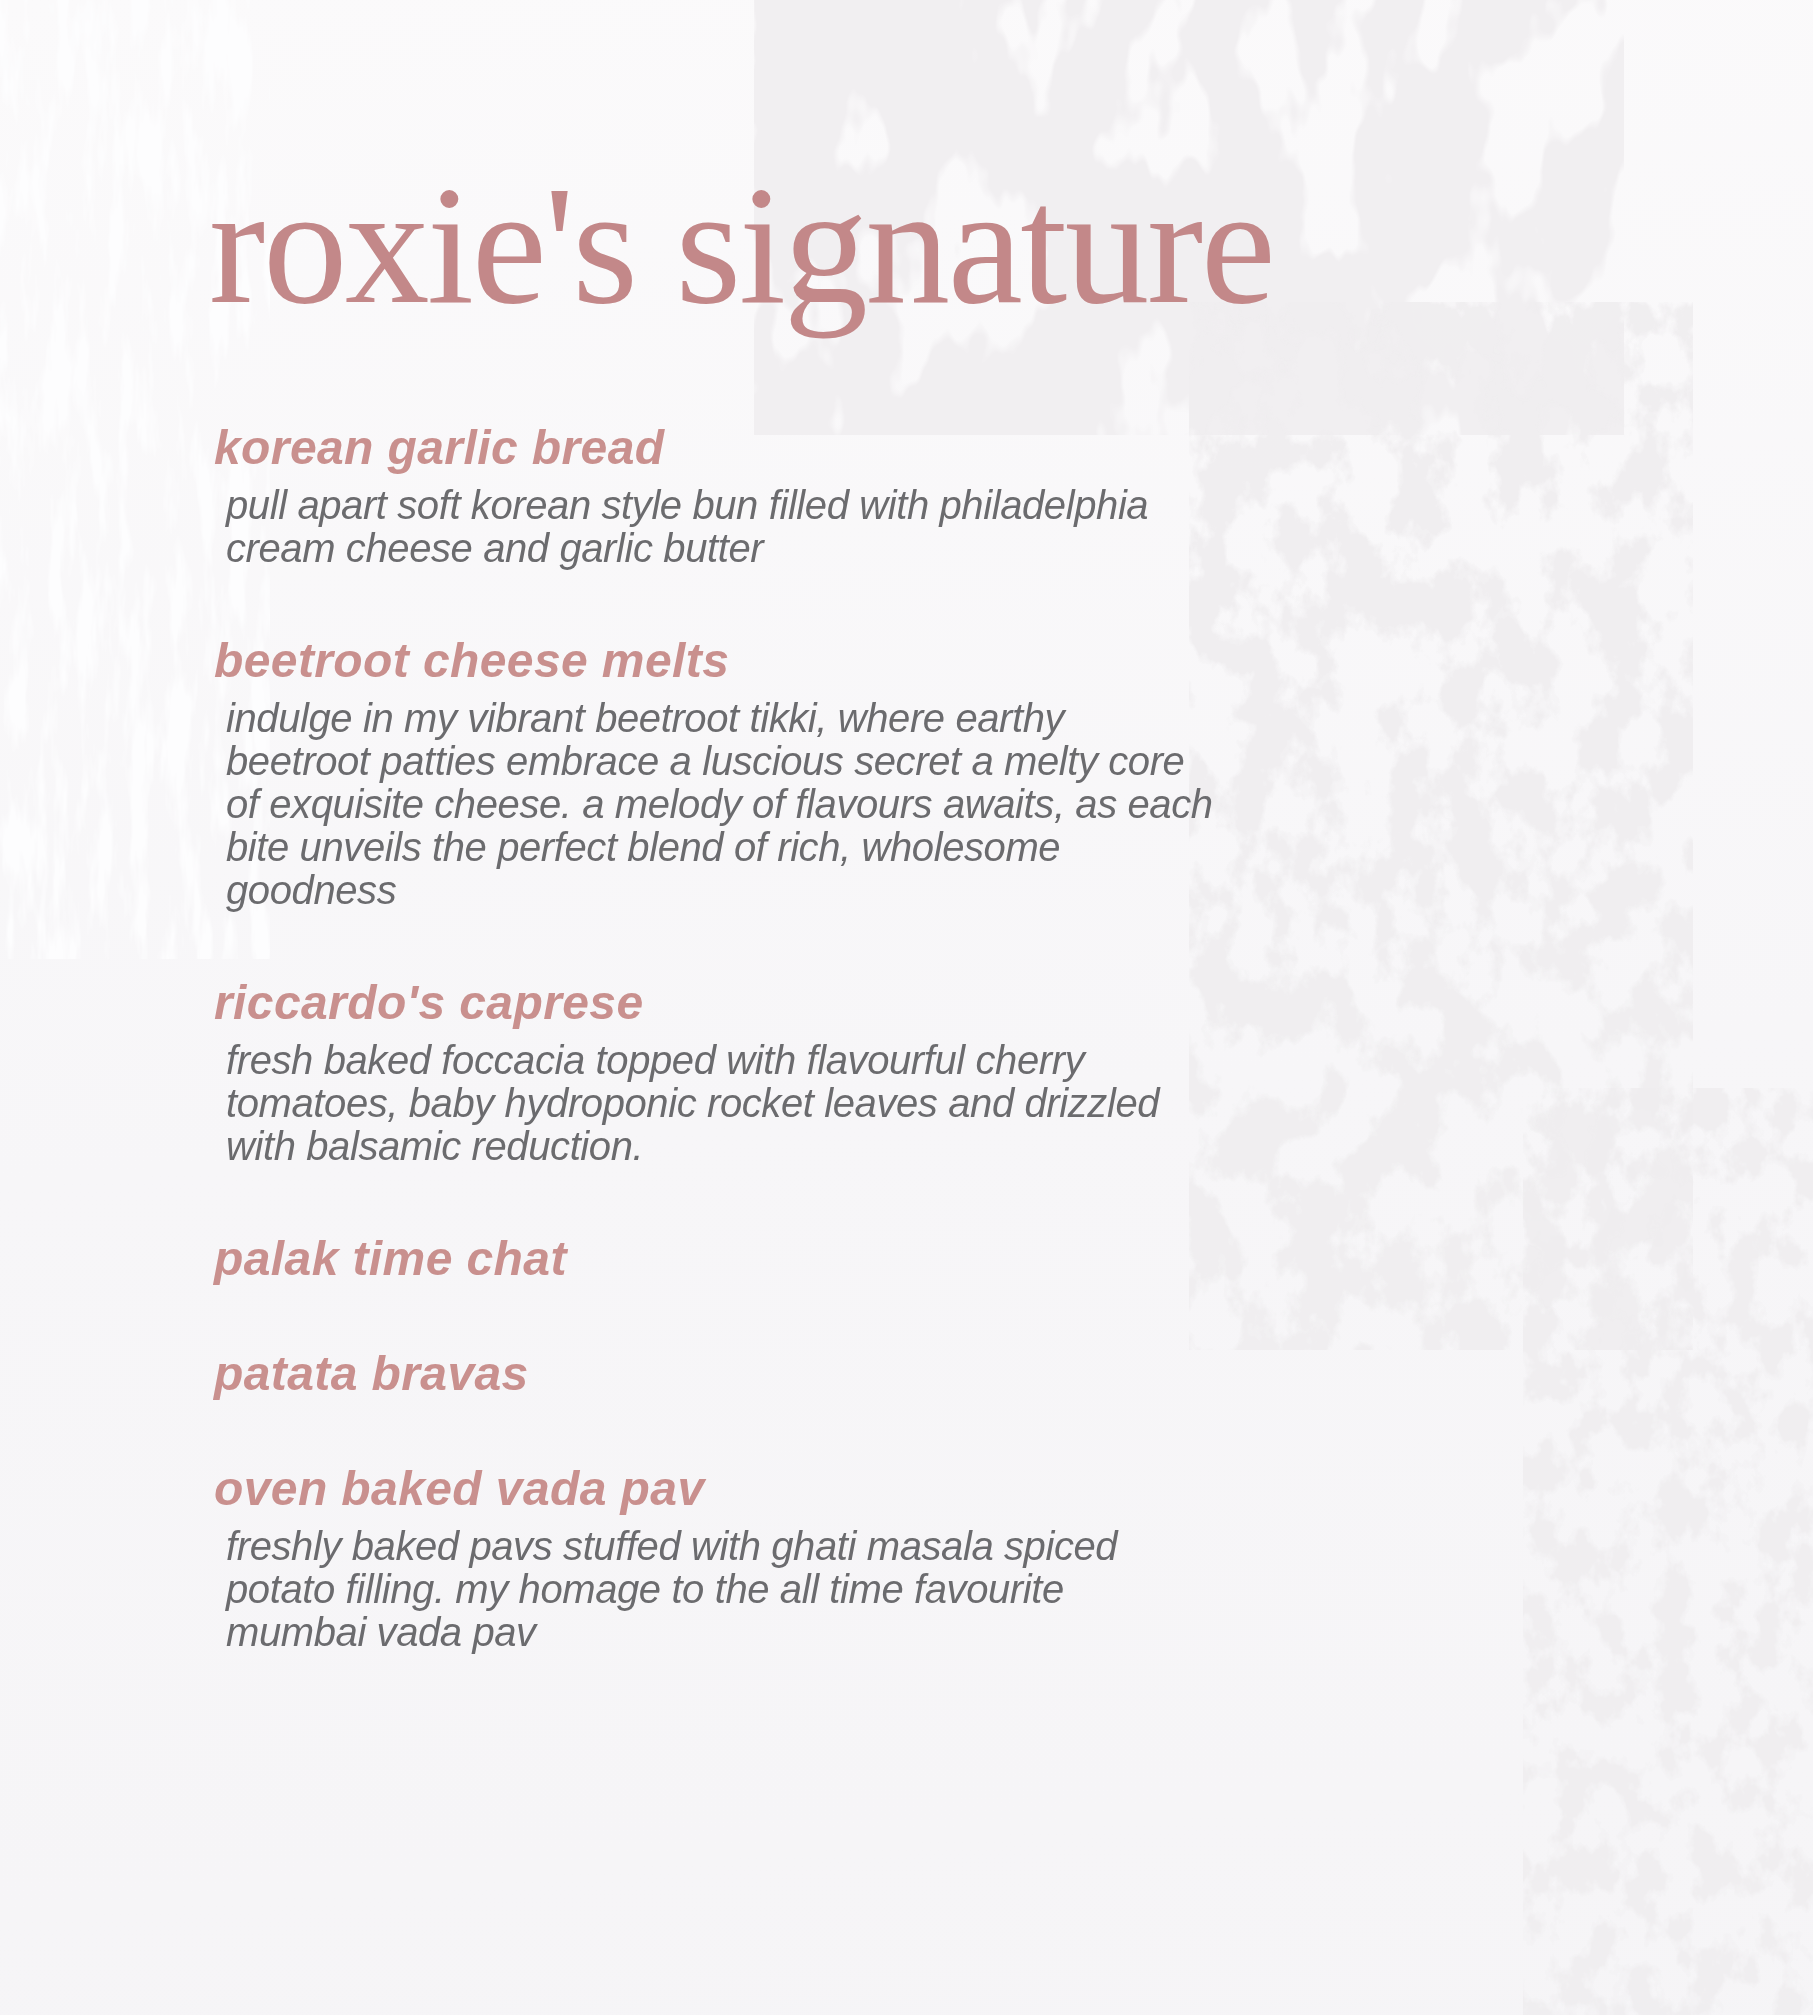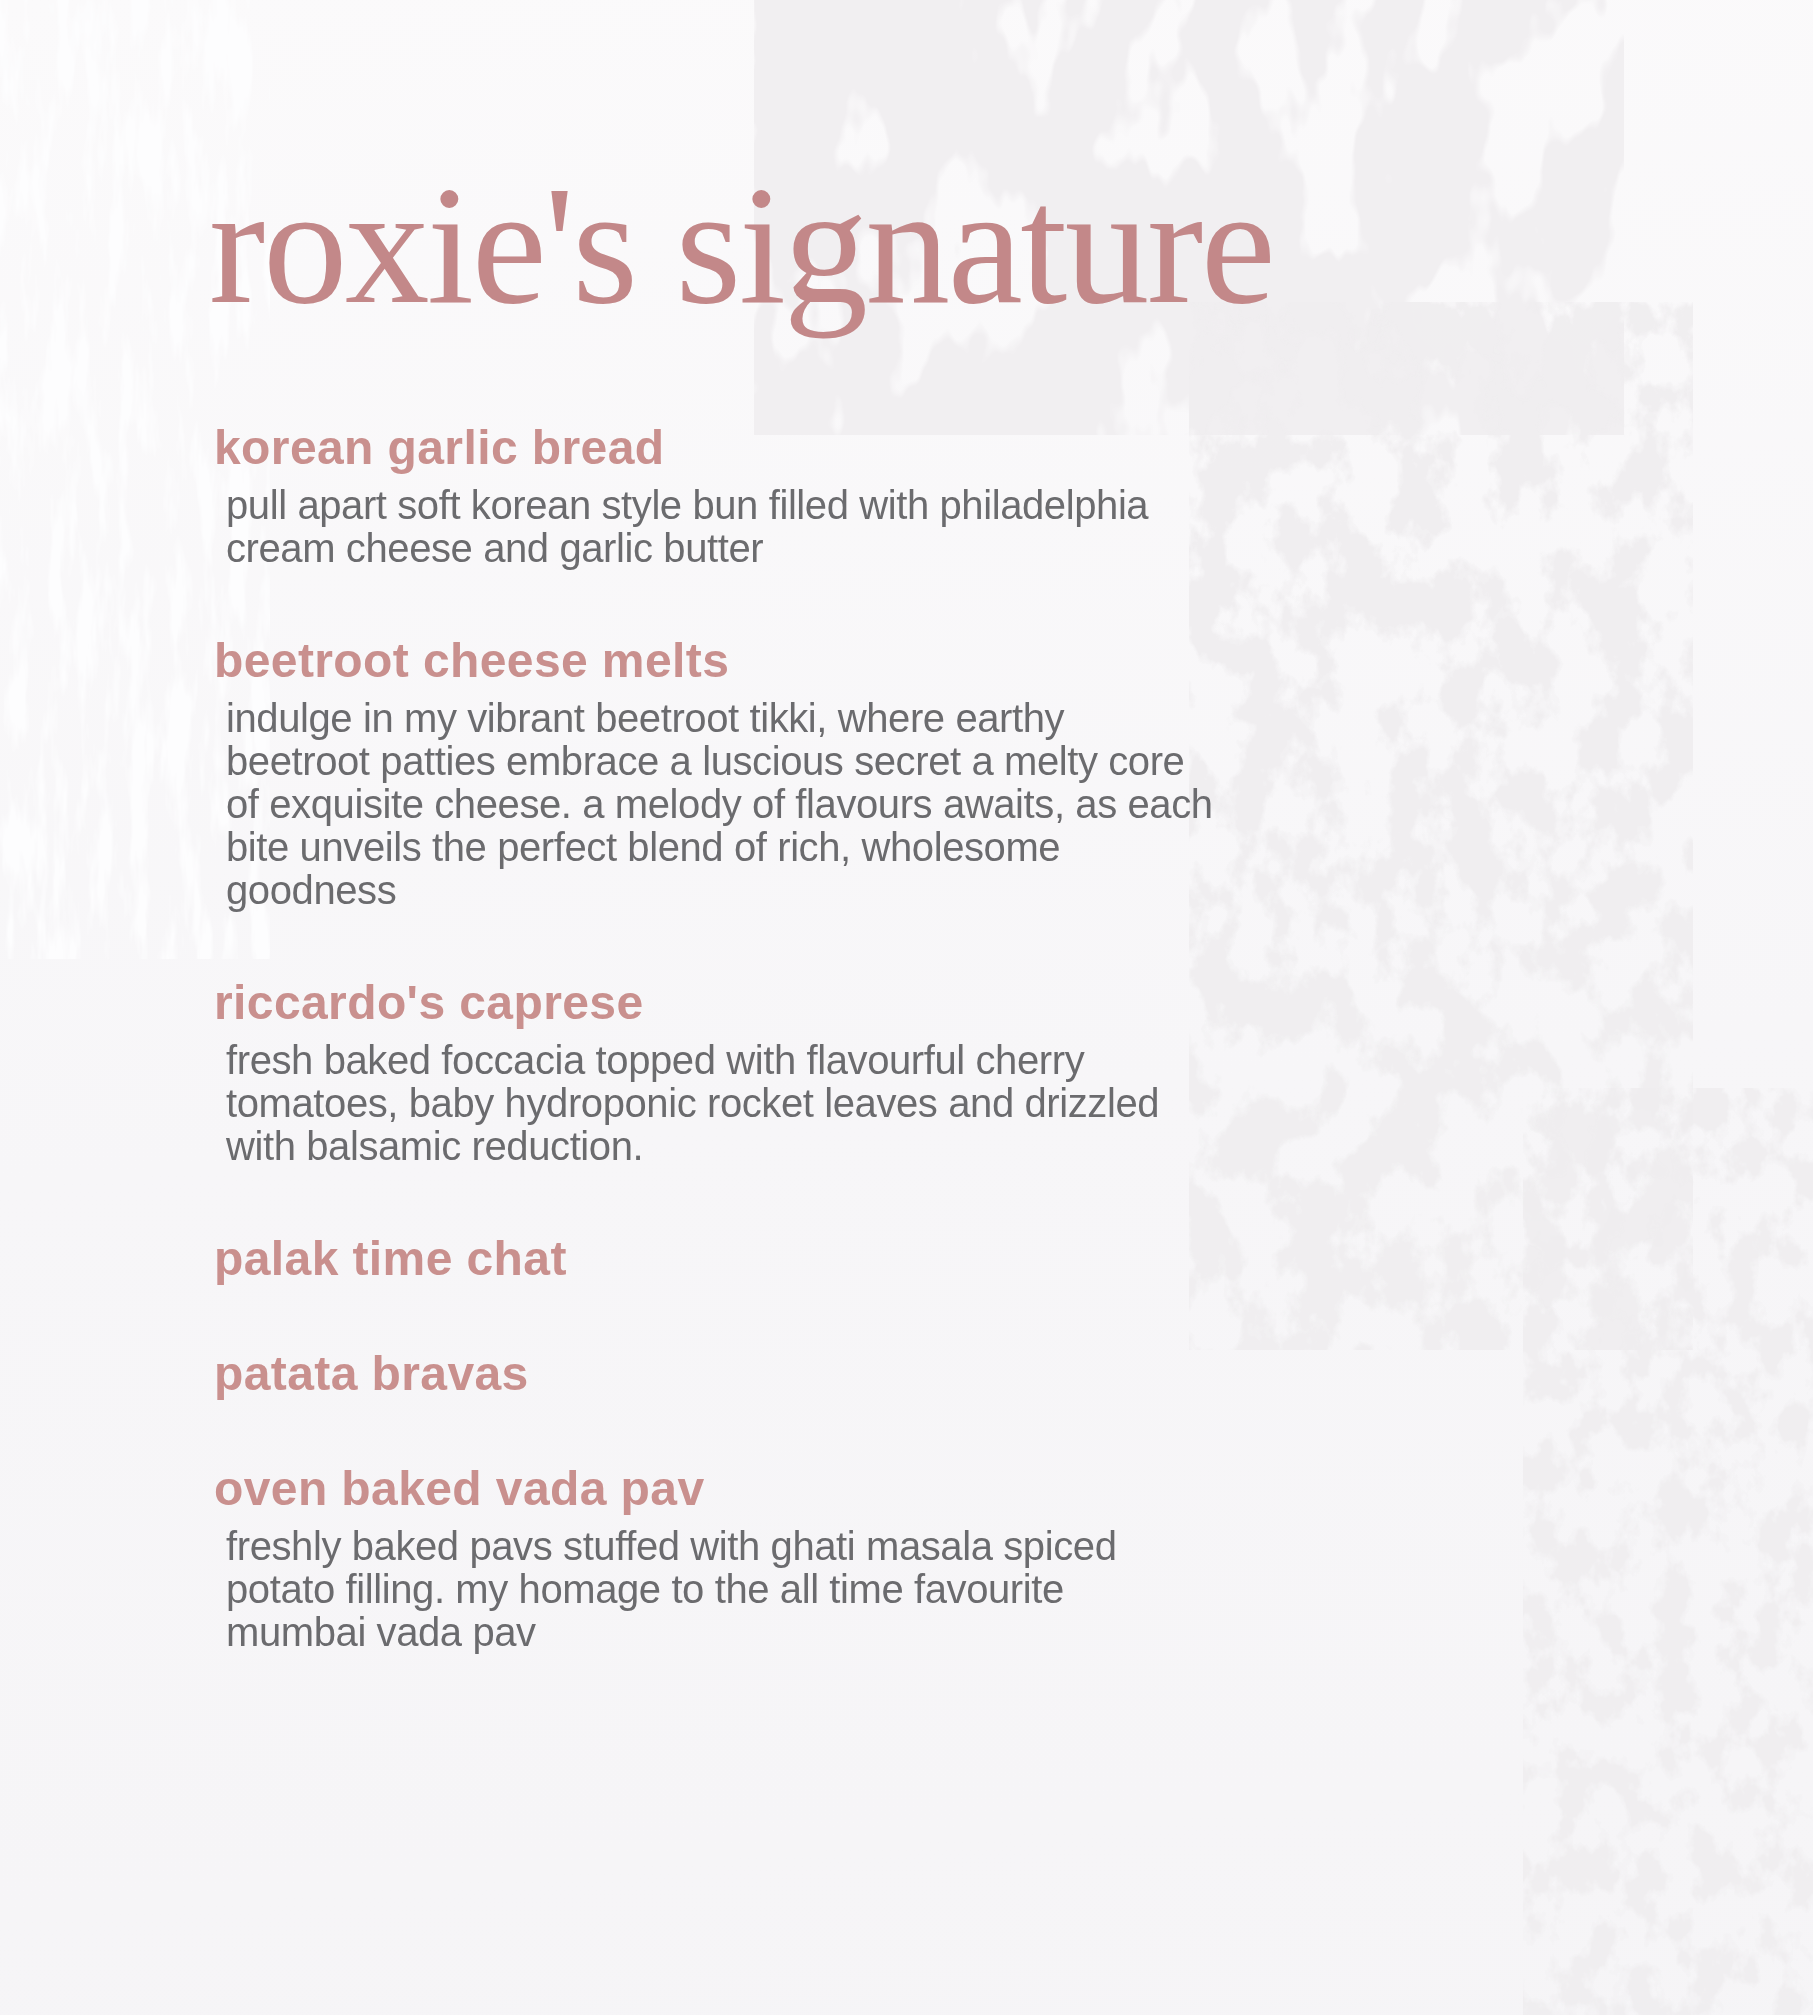--- a/index.html
+++ b/index.html
@@ -21,21 +21,21 @@
     line-height:161px;
     letter-spacing:-2.4px;
     color:#c38889;
     white-space:nowrap;
   }
   .menu{
     position:absolute;
     left:214px;top:423px;
     width:1370px;
   }
-  .item{margin:0 0 66px 0;}
+  .item{margin:0 0 66px 0;font-style:italic;}
   .dish{
     margin:0 0 2.4px 0;
     font-weight:700;
     font-size:48px;
     line-height:49px;
     letter-spacing:0.4px;
     color:#c9908e;
   }
   .desc{
     margin:12px;

